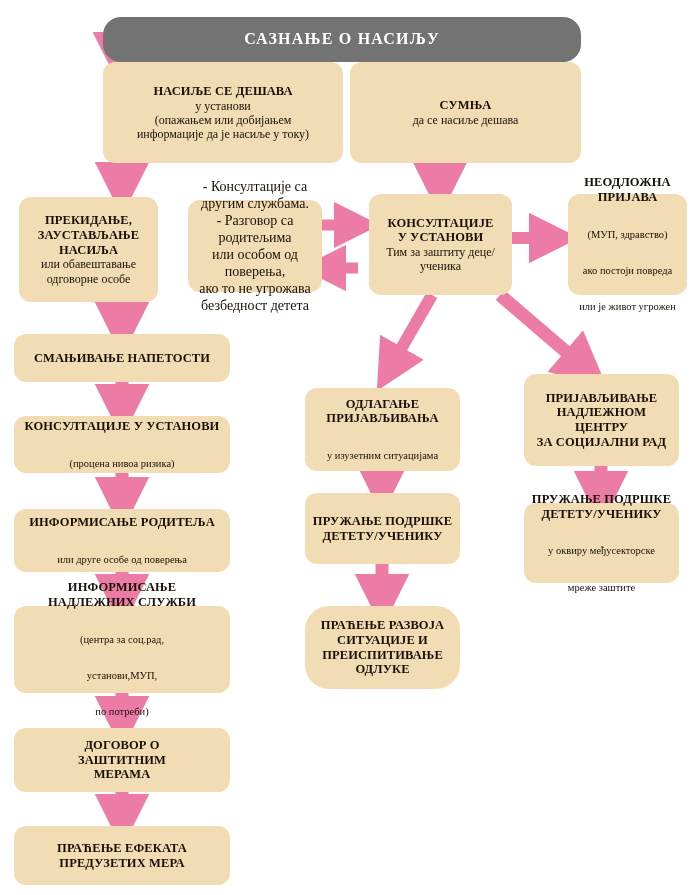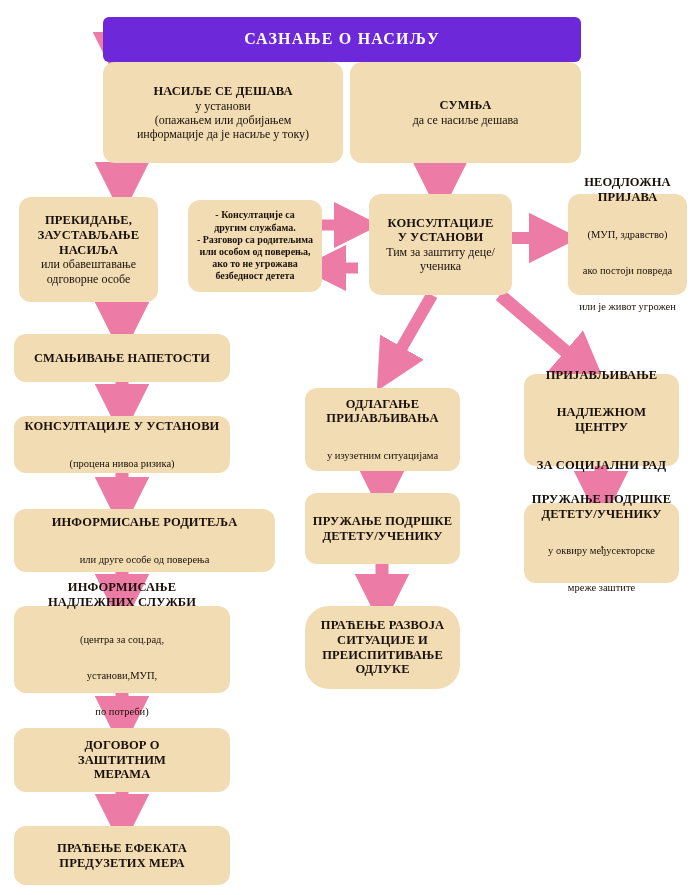--- a/index.html
+++ b/index.html
@@ -43,27 +43,27 @@
   .node .t-reg {
     font-weight: normal;
     font-size: 12px;
   }
   .node .t-small {
     font-weight: normal;
     font-size: 10.5px;
     margin-top: 24px;
   }
   .node .t-note {
-    font-weight: bold;
-    font-size: 10px;
+    font-weight: normal;
+    font-size: 14px;
     line-height: 1.22;
   }
   #header-node {
-    background: #6d28d9;
-    border-radius: 6px;
+    background: #737373;
+    border-radius: 18px;
     color: #ffffff;
   }
   #header-node .t-bold {
     font-size: 16px;
     letter-spacing: 1.2px;
     color: #ffffff;
   }
   svg.arrows {
     position: absolute;
     left: 0; top: 0;
@@ -166,21 +166,21 @@
 
   <div class="node" style="left:14px; top:334px; width:216px; height:48px;">
     <div class="t-bold">СМАЊИВАЊЕ НАПЕТОСТИ</div>
   </div>
 
   <div class="node" style="left:14px; top:416px; width:216px; height:57px;">
     <div class="t-bold">КОНСУЛТАЦИЈЕ У УСТАНОВИ</div>
     <div class="t-small">(процена нивоа ризика)</div>
   </div>
 
-  <div class="node" style="left:14px; top:509px; width:261px; height:63px;">
+  <div class="node" style="left:14px; top:509px; width:216px; height:63px;">
     <div class="t-bold">ИНФОРМИСАЊЕ РОДИТЕЉА</div>
     <div class="t-small">или друге особе од поверења</div>
   </div>
 
   <div class="node" style="left:14px; top:606px; width:216px; height:87px;">
     <div class="t-bold">ИНФОРМИСАЊЕ</div>
     <div class="t-bold">НАДЛЕЖНИХ СЛУЖБИ</div>
     <div class="t-small">(центра за соц.рад,</div>
     <div class="t-small">установи,МУП,</div>
     <div class="t-small">по потреби)</div>
@@ -208,21 +208,21 @@
     <div class="t-bold">ДЕТЕТУ/УЧЕНИКУ</div>
   </div>
 
   <div class="node" style="left:305px; top:606px; width:155px; height:83px;border-radius:24px;">
     <div class="t-bold">ПРАЋЕЊЕ РАЗВОЈА</div>
     <div class="t-bold">СИТУАЦИЈЕ И</div>
     <div class="t-bold">ПРЕИСПИТИВАЊЕ</div>
     <div class="t-bold">ОДЛУКЕ</div>
   </div>
 
-  <div class="node" style="left:524px; top:374px; width:155px; height:92px;gap:23px;">
+  <div class="node" style="left:524px; top:374px; width:155px; height:92px;">
     <div class="t-bold">ПРИЈАВЉИВАЊЕ</div>
     <div class="t-bold">НАДЛЕЖНОМ ЦЕНТРУ</div>
     <div class="t-bold">ЗА СОЦИЈАЛНИ РАД</div>
   </div>
 
   <div class="node" style="left:524px; top:503px; width:155px; height:80px;">
     <div class="t-bold">ПРУЖАЊЕ ПОДРШКЕ</div>
     <div class="t-bold">ДЕТЕТУ/УЧЕНИКУ</div>
     <div class="t-small">у оквиру међусекторске</div>
     <div class="t-small">мреже заштите</div>

